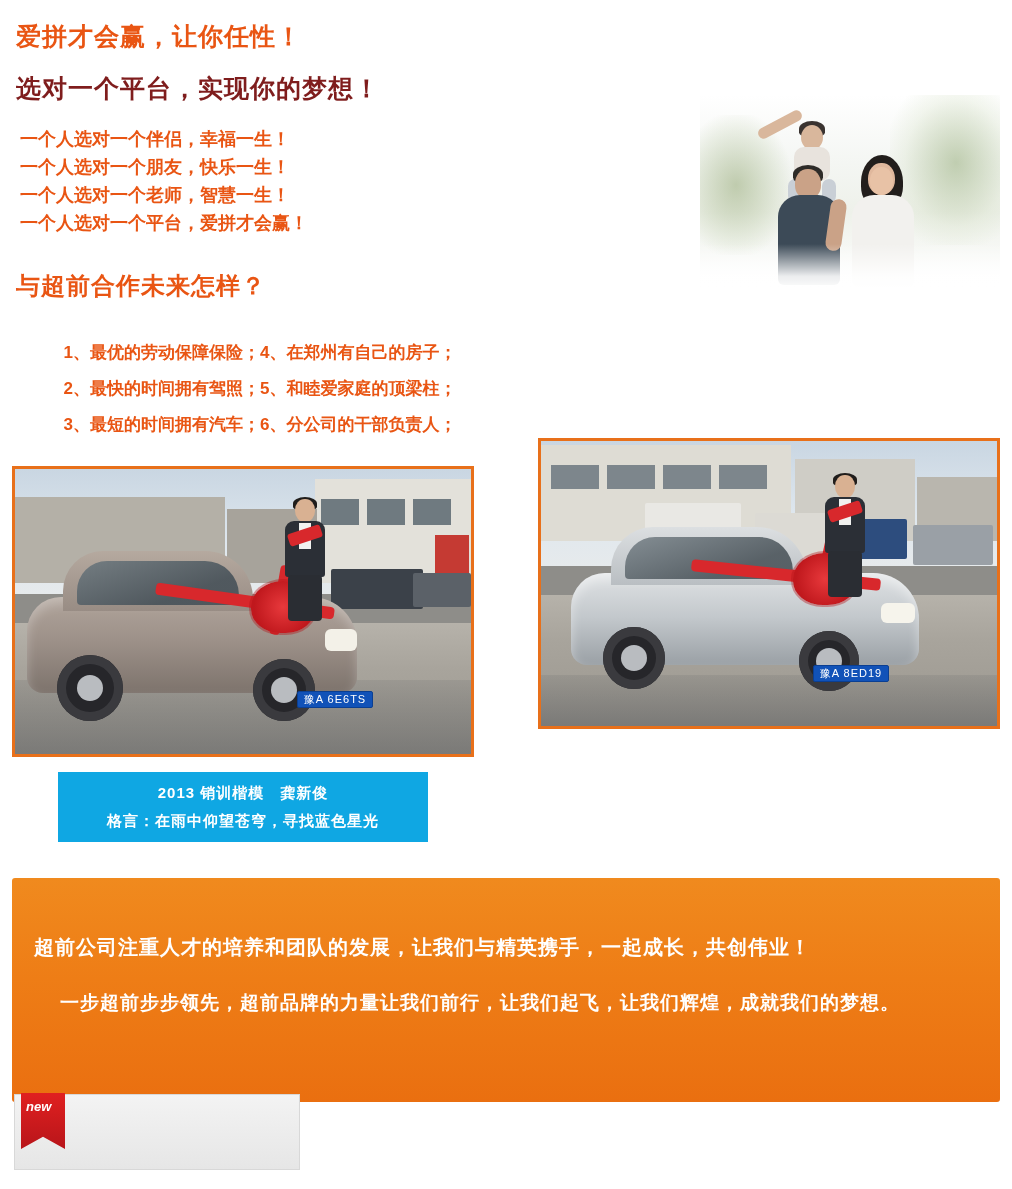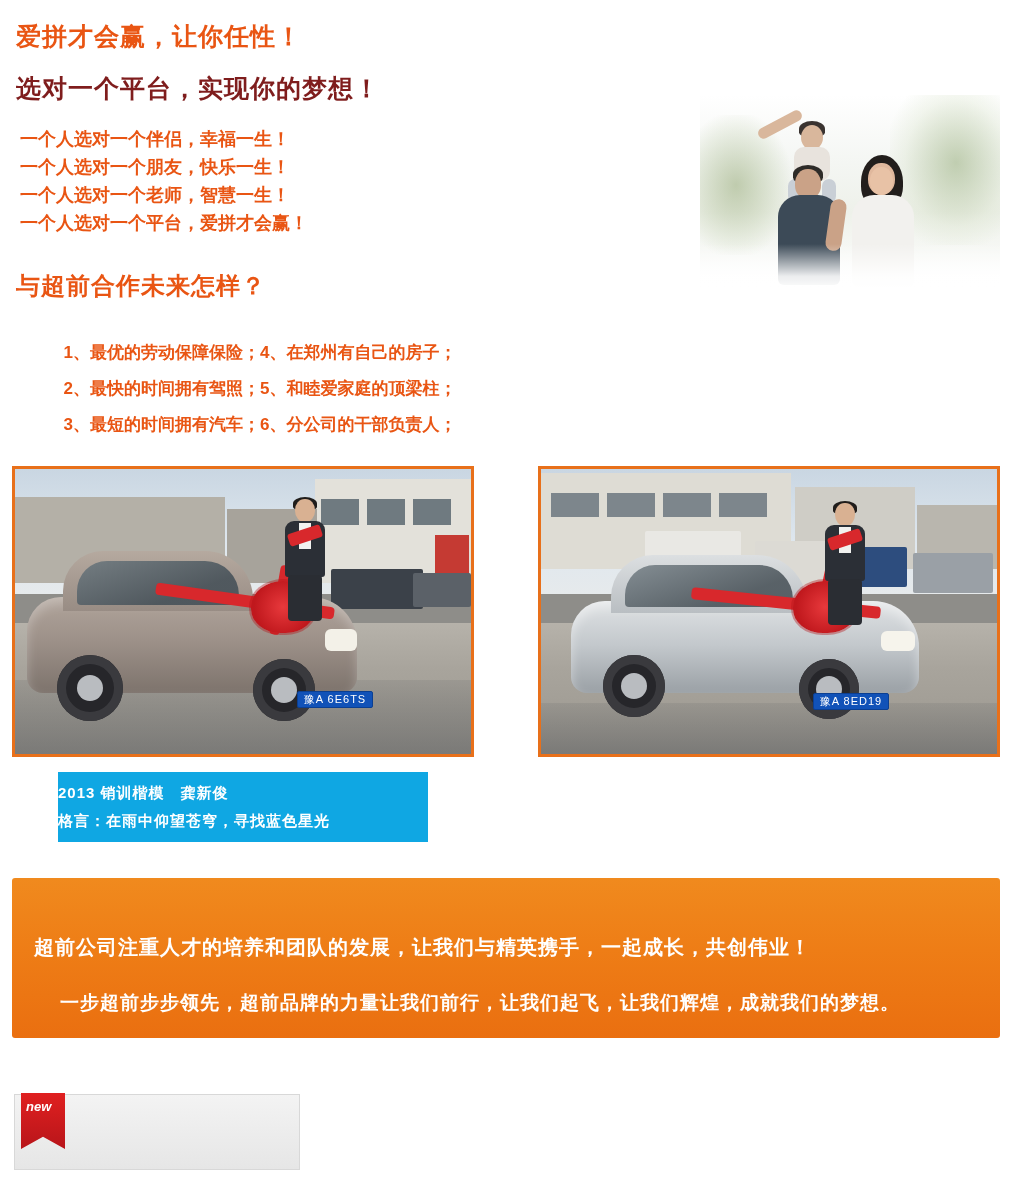--- a/index.html
+++ b/index.html
@@ -131,21 +131,21 @@
 
   
   .photo-card {
     position: absolute;
     border: 3px solid #e8701a;
     box-sizing: border-box;
     overflow: hidden;
     background: #8e8d89;
   }
   .photo-left  { left: 12px;  top: 466px; width: 462px; height: 291px; }
-  .photo-right { left: 538px; top: 466px; width: 462px; height: 291px; }
+  .photo-right { left: 538px; top: 438px; width: 462px; height: 291px; }
 
   .scene { position: absolute; inset: 0; overflow: hidden; }
   .sky2 { position:absolute; left:0; right:0; top:0; height:44%; background: linear-gradient(180deg,#c9d6e2 0%, #dfe7ee 60%, #e6eaec 100%); }
   .bldg { position:absolute; background:#cfcdc6; }
   .ground2 { position:absolute; left:0; right:0; bottom:0; height:46%; background: linear-gradient(180deg,#b6b2aa 0%, #a8a49c 35%, #9b978f 100%); }
   .ground-wet { position:absolute; left:0; right:0; bottom:0; height:26%; background: linear-gradient(180deg, rgba(120,120,118,0.25) 0%, rgba(96,98,100,0.55) 100%); }
 
   .car {
     position: absolute;
     border-radius: 34px 46px 16px 16px;
@@ -224,39 +224,40 @@
     height: 15px;
   }
 
   .misc-box { position: absolute; border-radius: 2px; }
 
   
   .caption {
     position: absolute;
     background: #0fa7e3;
     color: #ffffff;
+    text-align: center;
     font-size: 15px;
     font-weight: bold;
     line-height: 28px;
     letter-spacing: 1px;
     padding: 7px 0;
     box-sizing: border-box;
   }
   .caption-left  { left: 58px;  top: 772px; width: 370px; height: 70px; }
   .caption-right { left: 594px; top: 772px; width: 352px; height: 70px; }
   .caption .l1 { display:block; }
   .caption .l2 { display:block; }
 
   
   .orange-banner {
     position: absolute;
     left: 12px;
     top: 878px;
     width: 988px;
-    height: 160px;
+    height: 224px;
     background: linear-gradient(180deg,#f08a1e 0%, #ee7d16 45%, #ea6f10 100%);
     border-radius: 3px;
   }
   .orange-banner .line1 {
     position: absolute;
     left: 22px;
     top: 56px;
     font-size: 20px;
     font-weight: bold;
     color: #ffffff;

